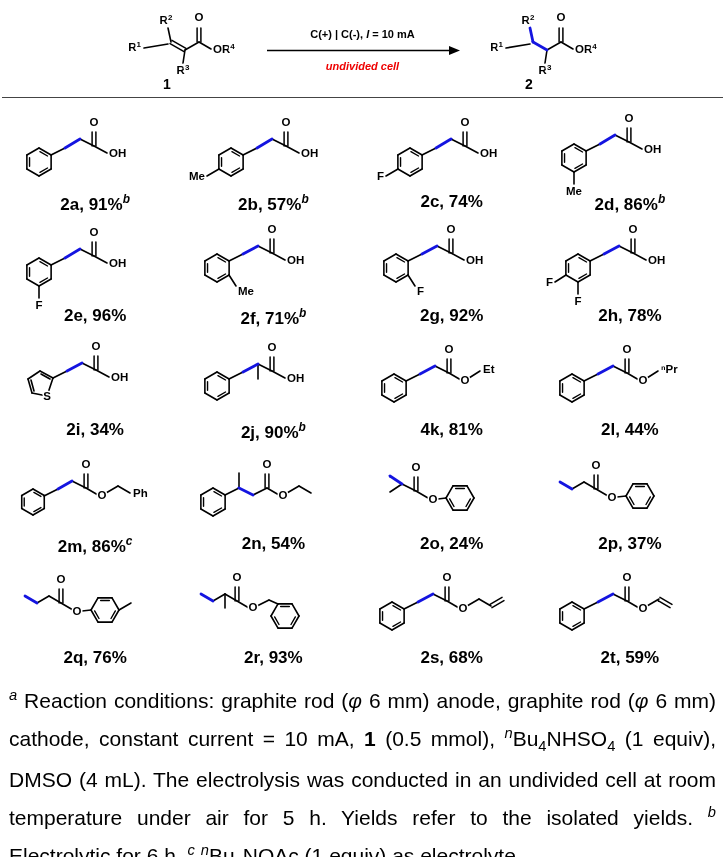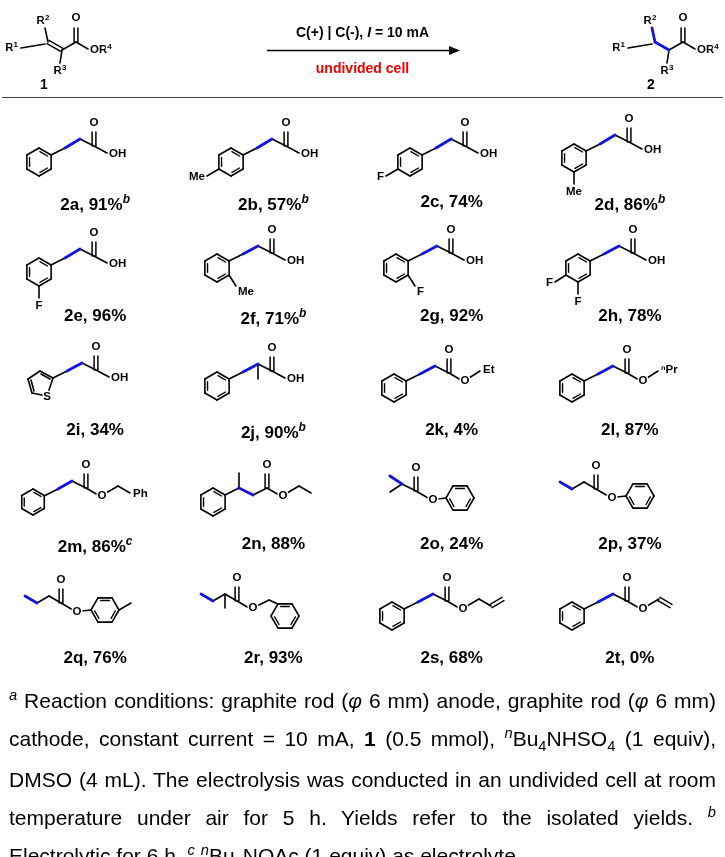--- a/index.html
+++ b/index.html
@@ -1,22 +1,22 @@
 <!DOCTYPE html>
 <html><head>
 <meta charset="utf-8">
 <style>
   *{box-sizing:border-box;}
   html,body{margin:0;padding:0;background:#fff;}
   body{width:725px;color:#000;font-family:"Liberation Sans",sans-serif;}
   .page{width:725px;padding-top:4px;}
-  .scheme{display:flex;align-items:center;justify-content:space-between;gap:18px;padding:2px 0 3px;}
-  .cond{width:208px;text-align:center;font-weight:700;font-size:14px;line-height:1.32;}
+  .scheme{display:flex;align-items:center;justify-content:center;gap:18px;padding:2px 0 3px;}
+  .cond{width:208px;text-align:center;font-weight:700;font-size:11px;line-height:1.32;}
   .cond .arrow{display:block;margin:2px auto;}
-  .red{}
+  .red{font-style:italic;}
   .rule{border-top:1.5px solid #444;margin:0 2px;}
   .grid{display:grid;grid-template-columns:repeat(4,1fr);padding:4px 6px 0;}
   .cell{display:flex;flex-direction:column;align-items:center;height:114px;}
   .clabel{font-weight:700;font-size:17px;margin-top:-6px;white-space:nowrap;}
   sup{font-size:70%;}
   sub{font-size:70%;}
   .clabel sup,.footnote sup,.cond sup{font-style:italic;}
   .footnote{margin:10px 9px 0;font-size:21px;line-height:1.83;text-align:justify;}
 </style>
 </head>
@@ -348,21 +348,21 @@
             <line x1="83" y1="43" x2="95" y2="50" stroke="#000" stroke-width="1.6" stroke-linecap="round"></line>
             <line x1="103" y1="48" x2="114" y2="41" stroke="#000" stroke-width="1.6" stroke-linecap="round"></line>
             <line x1="84.9" y1="43" x2="84.9" y2="29" stroke="#000" stroke-width="1.5" stroke-linecap="round"></line>
             <line x1="81.1" y1="43" x2="81.1" y2="29" stroke="#000" stroke-width="1.5" stroke-linecap="round"></line>
             <line x1="54" y1="44" x2="69" y2="36" stroke="#1414e0" stroke-width="2.8" stroke-linecap="round"></line>
             <text x="83" y="23" text-anchor="middle" font-size="11.5" font-weight="700" font-family="&quot;Liberation Sans&quot;,sans-serif" fill="#000" style="paint-order:stroke;stroke:#fff;stroke-width:3px;"><tspan>O</tspan></text>
             <text x="99" y="54" text-anchor="middle" font-size="11.5" font-weight="700" font-family="&quot;Liberation Sans&quot;,sans-serif" fill="#000" style="paint-order:stroke;stroke:#fff;stroke-width:3px;"><tspan>O</tspan></text>
             <text x="117" y="43" text-anchor="start" font-size="11.5" font-weight="700" font-family="&quot;Liberation Sans&quot;,sans-serif" fill="#000" style="paint-order:stroke;stroke:#fff;stroke-width:3px;"><tspan>Et</tspan></text>
           </g>
         </svg>
-        <div class="clabel">2k, 4%</div>
+        <div class="clabel">4k, 81%</div>
       </div>
       <div class="cell">
         <svg viewBox="0 0 172 96" width="172" height="96">
           <g>
             <line x1="28" y1="44" x2="40.124355652982146" y2="51" stroke="#000" stroke-width="1.6" stroke-linecap="round"></line>
             <line x1="40.124355652982146" y1="51" x2="40.124355652982146" y2="65" stroke="#000" stroke-width="1.6" stroke-linecap="round"></line>
             <line x1="40.124355652982146" y1="65" x2="28" y2="72" stroke="#000" stroke-width="1.6" stroke-linecap="round"></line>
             <line x1="28" y1="72" x2="15.875644347017857" y2="65" stroke="#000" stroke-width="1.6" stroke-linecap="round"></line>
             <line x1="15.875644347017857" y1="65" x2="15.87564434701786" y2="51" stroke="#000" stroke-width="1.6" stroke-linecap="round"></line>
             <line x1="15.87564434701786" y1="51" x2="28" y2="44" stroke="#000" stroke-width="1.6" stroke-linecap="round"></line>
@@ -374,21 +374,21 @@
             <line x1="83" y1="43" x2="95" y2="50" stroke="#000" stroke-width="1.6" stroke-linecap="round"></line>
             <line x1="103" y1="48" x2="114" y2="41" stroke="#000" stroke-width="1.6" stroke-linecap="round"></line>
             <line x1="84.9" y1="43" x2="84.9" y2="29" stroke="#000" stroke-width="1.5" stroke-linecap="round"></line>
             <line x1="81.1" y1="43" x2="81.1" y2="29" stroke="#000" stroke-width="1.5" stroke-linecap="round"></line>
             <line x1="54" y1="44" x2="69" y2="36" stroke="#1414e0" stroke-width="2.8" stroke-linecap="round"></line>
             <text x="83" y="23" text-anchor="middle" font-size="11.5" font-weight="700" font-family="&quot;Liberation Sans&quot;,sans-serif" fill="#000" style="paint-order:stroke;stroke:#fff;stroke-width:3px;"><tspan>O</tspan></text>
             <text x="99" y="54" text-anchor="middle" font-size="11.5" font-weight="700" font-family="&quot;Liberation Sans&quot;,sans-serif" fill="#000" style="paint-order:stroke;stroke:#fff;stroke-width:3px;"><tspan>O</tspan></text>
             <text x="117" y="43" text-anchor="start" font-size="11.5" font-weight="700" font-family="&quot;Liberation Sans&quot;,sans-serif" fill="#000" style="paint-order:stroke;stroke:#fff;stroke-width:3px;"><tspan>ⁿPr</tspan></text>
           </g>
         </svg>
-        <div class="clabel">2l, 87%</div>
+        <div class="clabel">2l, 44%</div>
       </div>
       <div class="cell">
         <svg viewBox="0 0 172 96" width="172" height="96">
           <g>
             <line x1="24" y1="45" x2="35.258330249197705" y2="51.5" stroke="#000" stroke-width="1.6" stroke-linecap="round"></line>
             <line x1="35.258330249197705" y1="51.5" x2="35.258330249197705" y2="64.5" stroke="#000" stroke-width="1.6" stroke-linecap="round"></line>
             <line x1="35.258330249197705" y1="64.5" x2="24" y2="71" stroke="#000" stroke-width="1.6" stroke-linecap="round"></line>
             <line x1="24" y1="71" x2="12.741669750802297" y2="64.5" stroke="#000" stroke-width="1.6" stroke-linecap="round"></line>
             <line x1="12.741669750802297" y1="64.5" x2="12.741669750802298" y2="51.5" stroke="#000" stroke-width="1.6" stroke-linecap="round"></line>
             <line x1="12.741669750802298" y1="51.5" x2="24" y2="45" stroke="#000" stroke-width="1.6" stroke-linecap="round"></line>
@@ -428,21 +428,21 @@
             <line x1="80" y1="44" x2="92" y2="51" stroke="#000" stroke-width="1.6" stroke-linecap="round"></line>
             <line x1="100" y1="49" x2="112" y2="42" stroke="#000" stroke-width="1.6" stroke-linecap="round"></line>
             <line x1="112" y1="42" x2="124" y2="49" stroke="#000" stroke-width="1.6" stroke-linecap="round"></line>
             <line x1="81.9" y1="44" x2="81.9" y2="30" stroke="#000" stroke-width="1.5" stroke-linecap="round"></line>
             <line x1="78.1" y1="44" x2="78.1" y2="30" stroke="#000" stroke-width="1.5" stroke-linecap="round"></line>
             <line x1="52" y1="44" x2="66" y2="51" stroke="#1414e0" stroke-width="2.8" stroke-linecap="round"></line>
             <text x="80" y="24" text-anchor="middle" font-size="11.5" font-weight="700" font-family="&quot;Liberation Sans&quot;,sans-serif" fill="#000" style="paint-order:stroke;stroke:#fff;stroke-width:3px;"><tspan>O</tspan></text>
             <text x="96" y="55" text-anchor="middle" font-size="11.5" font-weight="700" font-family="&quot;Liberation Sans&quot;,sans-serif" fill="#000" style="paint-order:stroke;stroke:#fff;stroke-width:3px;"><tspan>O</tspan></text>
           </g>
         </svg>
-        <div class="clabel">2n, 88%</div>
+        <div class="clabel">2n, 54%</div>
       </div>
       <div class="cell">
         <svg viewBox="0 0 172 96" width="172" height="96">
           <g>
             <line x1="108" y1="54" x2="101" y2="66.12435565298215" stroke="#000" stroke-width="1.6" stroke-linecap="round"></line>
             <line x1="101" y1="66.12435565298215" x2="87" y2="66.12435565298215" stroke="#000" stroke-width="1.6" stroke-linecap="round"></line>
             <line x1="87" y1="66.12435565298215" x2="80" y2="54" stroke="#000" stroke-width="1.6" stroke-linecap="round"></line>
             <line x1="80" y1="54" x2="87" y2="41.87564434701786" stroke="#000" stroke-width="1.6" stroke-linecap="round"></line>
             <line x1="87" y1="41.87564434701786" x2="101" y2="41.87564434701786" stroke="#000" stroke-width="1.6" stroke-linecap="round"></line>
             <line x1="101" y1="41.87564434701786" x2="108" y2="54" stroke="#000" stroke-width="1.6" stroke-linecap="round"></line>
@@ -586,19 +586,19 @@
             <line x1="103" y1="48" x2="115" y2="41" stroke="#000" stroke-width="1.6" stroke-linecap="round"></line>
             <line x1="84.9" y1="43" x2="84.9" y2="29" stroke="#000" stroke-width="1.5" stroke-linecap="round"></line>
             <line x1="81.1" y1="43" x2="81.1" y2="29" stroke="#000" stroke-width="1.5" stroke-linecap="round"></line>
             <line x1="114.04264505150424" y1="42.64117991170702" x2="126.04264505150424" y2="49.64117991170702" stroke="#000" stroke-width="1.5" stroke-linecap="round"></line>
             <line x1="115.95735494849576" y1="39.35882008829298" x2="127.95735494849576" y2="46.35882008829298" stroke="#000" stroke-width="1.5" stroke-linecap="round"></line>
             <line x1="54" y1="44" x2="69" y2="36" stroke="#1414e0" stroke-width="2.8" stroke-linecap="round"></line>
             <text x="83" y="23" text-anchor="middle" font-size="11.5" font-weight="700" font-family="&quot;Liberation Sans&quot;,sans-serif" fill="#000" style="paint-order:stroke;stroke:#fff;stroke-width:3px;"><tspan>O</tspan></text>
             <text x="99" y="54" text-anchor="middle" font-size="11.5" font-weight="700" font-family="&quot;Liberation Sans&quot;,sans-serif" fill="#000" style="paint-order:stroke;stroke:#fff;stroke-width:3px;"><tspan>O</tspan></text>
           </g>
         </svg>
-        <div class="clabel">2t, 0%</div>
+        <div class="clabel">2t, 59%</div>
       </div>
     </div>
 
   <p class="footnote"><sup>a</sup> Reaction conditions: graphite rod (<i>φ</i> 6 mm) anode, graphite rod (<i>φ</i> 6 mm) cathode, constant current = 10 mA, <b>1</b> (0.5 mmol), <sup>n</sup>Bu<sub>4</sub>NHSO<sub>4</sub> (1 equiv), DMSO (4 mL). The electrolysis was conducted in an undivided cell at room temperature under air for 5 h. Yields refer to the isolated yields. <sup>b</sup> Electrolytic for 6 h. <sup>c</sup> <sup>n</sup>Bu<sub>4</sub>NOAc (1 equiv) as electrolyte.</p>
 
 </div>
 
 </body></html>

